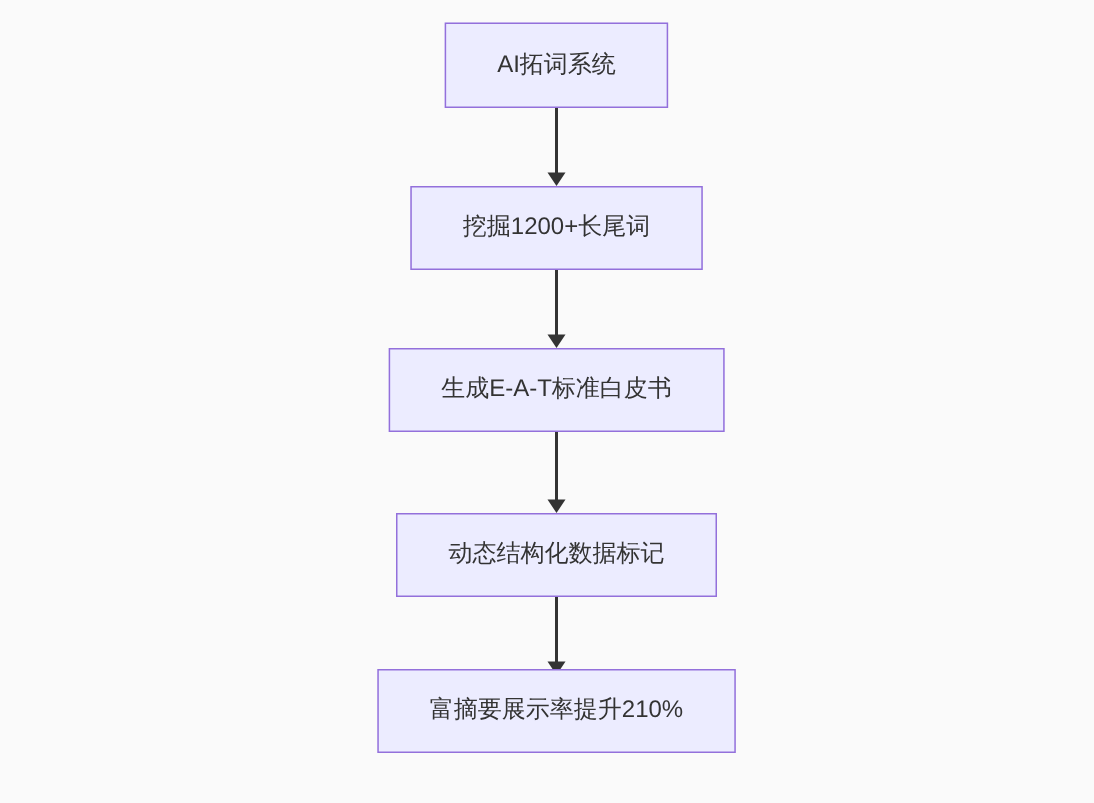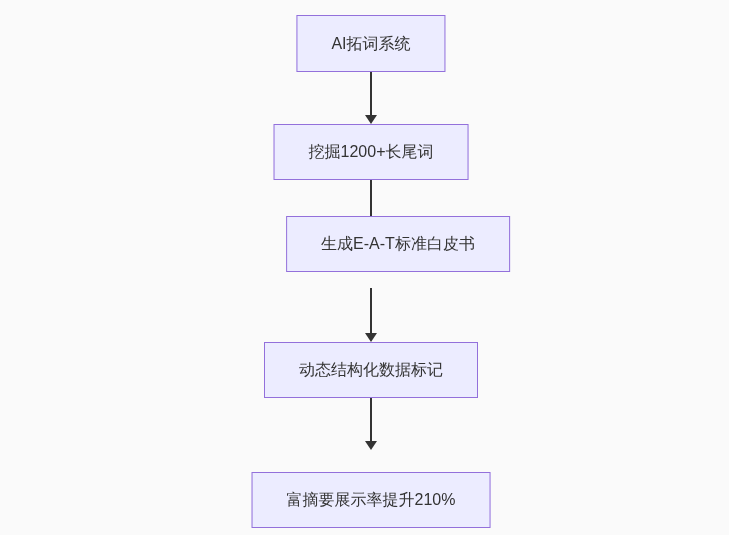--- a/index.html
+++ b/index.html
@@ -77,35 +77,35 @@
 
   <div class="node" style="top:124px;">
     <span class="node-label">挖掘1200+长尾词</span>
   </div>
 
   <div class="arrow" style="top:180px; height:52px;">
     <div class="arrow-line"></div>
     <div class="arrowhead"></div>
   </div>
 
-  <div class="node" style="top:216px;margin-left:27px;">
+  <div class="node" style="top:232px;">
     <span class="node-label">生成E-A-T标准白皮书</span>
   </div>
 
   <div class="arrow" style="top:288px; height:54px;">
     <div class="arrow-line"></div>
     <div class="arrowhead"></div>
   </div>
 
   <div class="node" style="top:342px;justify-content:flex-end;">
     <span class="node-label">动态结构化数据标记</span>
   </div>
 
   <div class="arrow" style="top:398px; height:52px;">
     <div class="arrow-line"></div>
     <div class="arrowhead"></div>
   </div>
 
-  <div class="node" style="top:472px;">
+  <div class="node" style="top:446px;">
     <span class="node-label">富摘要展示率提升210%</span>
   </div>
 
 </div>
 
 </body></html>

